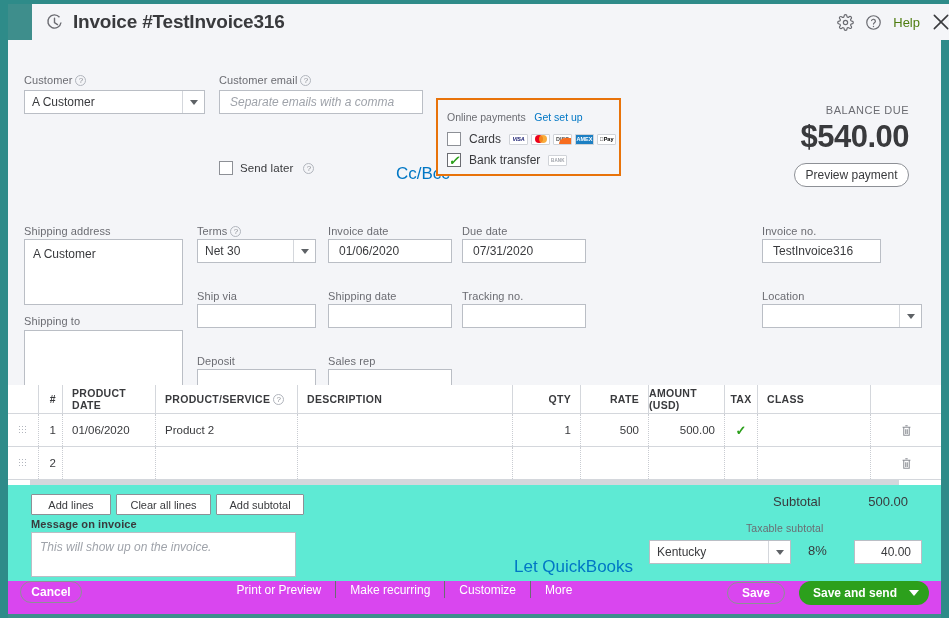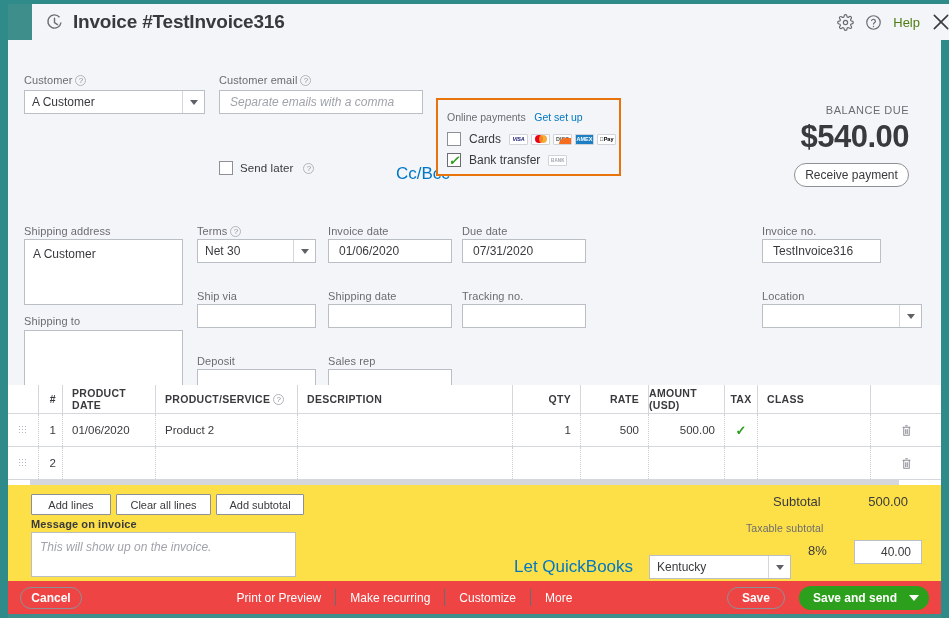--- a/index.html
+++ b/index.html
@@ -28,21 +28,21 @@
   .hdr-title {
     margin-left:9px; font-size:19px; font-weight:bold; color:#393a3d; letter-spacing:-0.2px;
   }
   .hdr-right { margin-left:auto; display:flex; align-items:center; gap:11px; margin-right:14px; }
   .hdr-help { font-size:13px; color:#4d7c0f; }
   .icon-btn { display:flex; align-items:center; cursor:pointer; }
 
   
   .body-wrap {
     position:absolute; left:8px; top:40px; width:933px; height:541px;
-    background:#fde047; overflow:hidden;
+    background:#5eead4; overflow:hidden;
   }
   .top-form {
     position:relative; width:933px; height:345px; background:#f4f5f8;
   }
   .label {
     font-size:11px; color:#6b6c72; letter-spacing:.1px; white-space:nowrap;
   }
   .qmark {
     display:inline-block; width:11px; height:11px; border:1px solid #b1b5bd; border-radius:50%;
     font-size:8px; line-height:9px; text-align:center; color:#8d9096; vertical-align:1px; margin-left:3px;
@@ -130,21 +130,21 @@
   .btn-out {
     border:1px solid #8d9096; background:#fff; height:21px; font-size:11px; color:#393a3d;
     display:flex;align-items:center;justify-content:center; cursor:pointer; border-radius:1px;
   }
   .sub-label { font-size:13px; color:#393a3d;margin-left:6px; }
   .sub-val   { font-size:13px; color:#393a3d; }
 
   
   .footer {
     position:absolute; left:8px; top:581px; width:933px; height:33px;
-    background:#ef4444; display:flex; align-items:center;
+    background:#d946ef; display:flex; align-items:flex-start;
   }
   .f-cancel {
     margin-left:12px; border:1px solid #8d9096; border-radius:13px; height:22px; width:62px;
     color:#fff; font-size:12px; font-weight:bold; display:flex;align-items:center;justify-content:center;cursor:pointer;
   }
   .f-mid { margin-left:auto; display:flex; align-items:center; }
   .f-link { color:#fff; font-size:12px; padding:0 14px; cursor:pointer; }
   .f-sep  { width:1px; height:17px; background:#6b6c72; }
   .f-right{ margin-left:auto; display:flex; align-items:center; gap:14px; margin-right:12px; }
   .f-save {
@@ -247,21 +247,21 @@
           <span class="cb checked">
               <i class="cb-tick">✓</i>
             </span>
           <span class="op-label">Bank transfer</span>
           <span class="ci bank">BANK</span>
         </div>
       </div>
 
       <div class="bal-label">BALANCE DUE</div>
       <div class="bal-amt">$540.00</div>
-      <div class="abs pill" style="right:32px; top:123px; width:115px;">Receive payment</div>
+      <div class="abs pill" style="right:32px; top:123px; width:115px;">Preview payment</div>
 
       <div class="abs label" style="left:16px; top:185px;">Shipping address</div>
       <div class="abs txtarea" style="left:16px; top:199px; width:159px; height:66px;">A Customer</div>
 
       <div class="abs label" style="left:16px; top:275px;">Shipping to</div>
       <div class="abs txtarea" style="left:16px; top:290px; width:159px; height:65px;"></div>
 
       <div class="abs label" style="left:189px; top:185px;">
         <span>Terms</span><span class="qmark">?</span>
       </div>
@@ -393,21 +393,21 @@
       <div class="abs label" style="left:23px; top:33px; font-size:11px; color:#393a3d; font-weight:bold;">Message on invoice</div>
       <div class="abs txtarea" style="left:23px; top:47px; width:265px; height:45px; color:#9fa3aa; font-style:italic;">This will show up on the invoice.</div>
 
       <div class="abs sub-label" style="left:759px; top:9px;">Subtotal</div>
       <div class="abs sub-val" style="right:33px; top:9px;">500.00</div>
 
       <div class="abs label" style="left:738px; top:37px; font-size:10.5px;">Taxable subtotal</div>
 
       <div class="abs blue-link" style="left:506px; top:72px;">Let QuickBooks</div>
 
-      <div class="abs inp" style="left:641px; top:55px; width:142px; padding:0;margin-top:15px;">
+      <div class="abs inp" style="left:641px; top:55px; width:142px; padding:0;">
         <span style="padding-left:7px;">Kentucky</span>
         <span class="caret-box" style="margin-left:auto;">
             <i class="caret"></i>
           </span>
       </div>
       <div class="abs" style="left:800px; top:58px; font-size:13px; color:#393a3d;">8%</div>
       <div class="abs inp" style="left:846px; top:55px; width:68px; justify-content:flex-end;">40.00</div>
     </div>
 
   </div>

